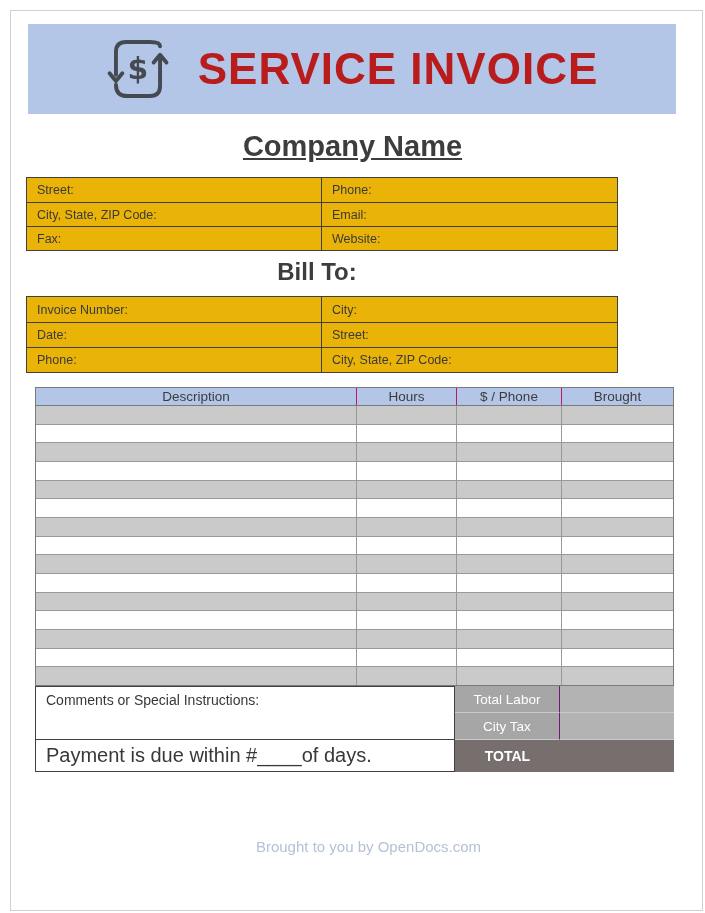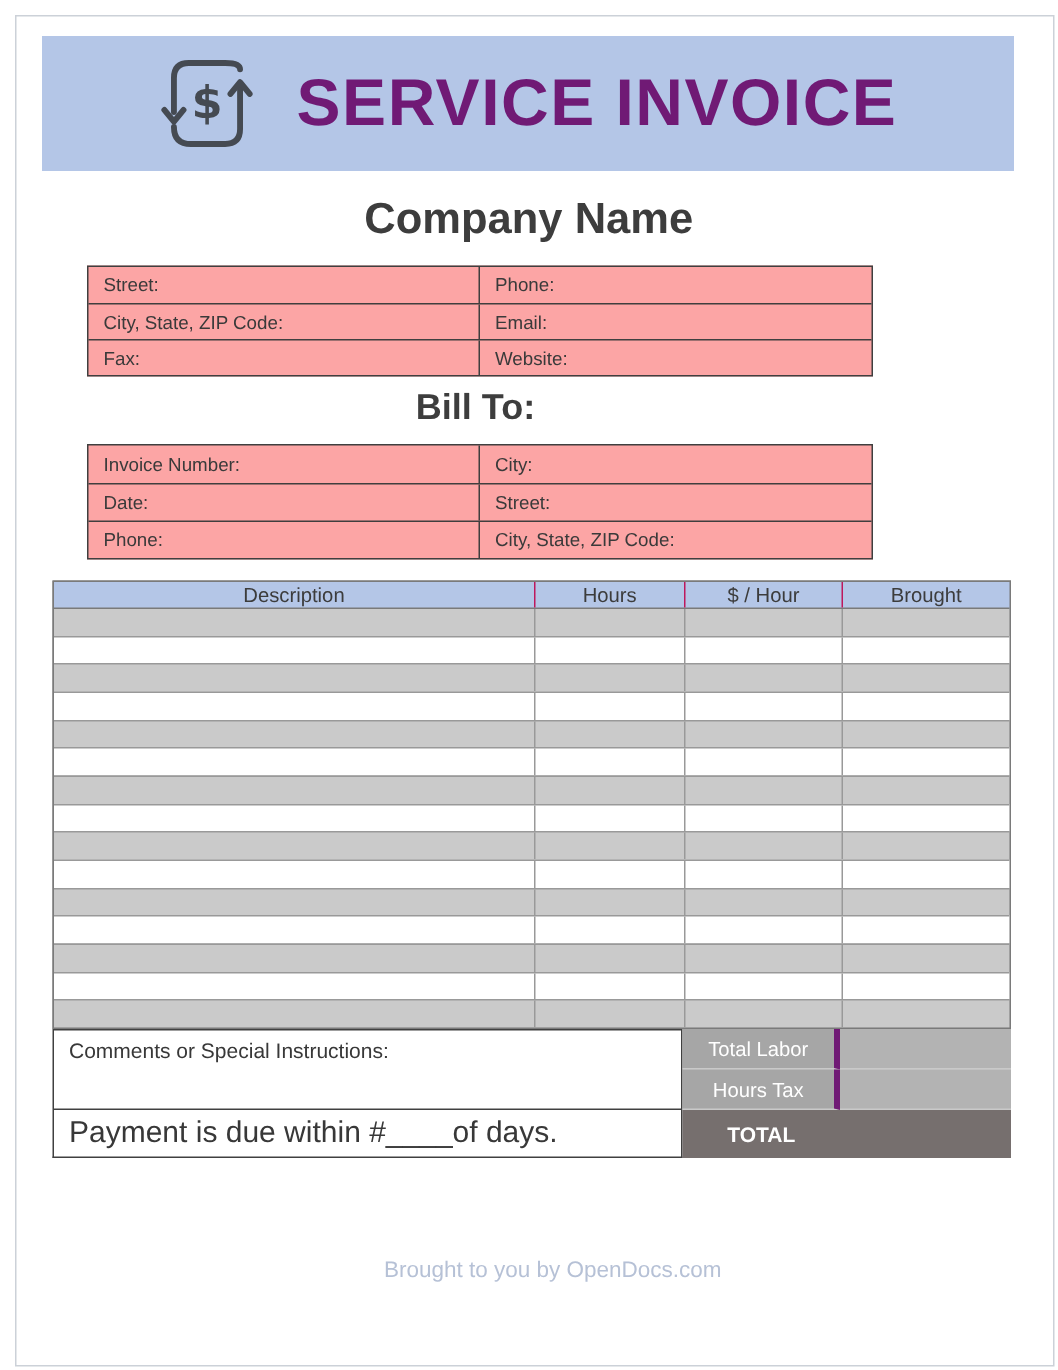--- a/index.html
+++ b/index.html
@@ -17,38 +17,38 @@
     pointer-events: none;
   }
   
   .band {
     position: absolute; left: 28px; top: 24px; width: 648px; height: 90px;
     background: #b4c6e7;
     display: flex; align-items: center; justify-content: center; gap: 28px;
   }
   .band .icon-wrap { width: 64px; height: 74px; flex: 0 0 auto; }
   .band .title {
-    font-size: 44px; font-weight: bold; color: #701a75; letter-spacing: 1px;
+    font-size: 44px; font-weight: bold; color: #b91c1c; letter-spacing: 1px;
     white-space: nowrap;
   }
   
   .h-company {
     position: absolute; top: 129px; left: 0; width: 705px; margin: 0;
     text-align: center; font-size: 29px; line-height: 34px;
-    font-weight: bold; color: #3d3d3d;
+    font-weight: bold; color: #3d3d3d; text-decoration: underline;
   }
   .h-billto {
     position: absolute; top: 257px; left: 0; width: 634px; margin: 0;
     text-align: center; font-size: 24px; line-height: 30px;
     font-weight: bold; color: #3d3d3d;
   }
   
   .info-table {
-    position: absolute; left: 58px; width: 524px;
-    border: 1px solid #3f3f3f; background: #fca5a5;
+    position: absolute; left: 26px; width: 592px;
+    border: 1px solid #3f3f3f; background: #eab308;
   }
   .info-table.t1 { top: 177px; }
   .info-table.t2 { top: 296px; }
   .info-row { display: flex; height: 24px; }
   .info-table.t2 .info-row { height: 25px; }
   .info-row + .info-row { border-top: 1px solid #3f3f3f; }
   .info-cell {
     width: 50%; display: flex; align-items: center;
     padding-left: 10px; font-size: 12.5px; color: #3a3a3a;
   }
@@ -91,21 +91,21 @@
   }
   .payment {
     grid-column: 1; grid-row: 3;
     background: #fff; border: 1px solid #404040; border-top: none;
     display: flex; align-items: center; padding-left: 10px;
     font-size: 20px; color: #383838;
   }
   .sum-label {
     background: #a6a6a6; color: #ffffff; font-size: 13.5px;
     display: flex; align-items: center; justify-content: center;
-    border-bottom: 1px solid #c9c9c9; border-right: 4px solid #701a75;
+    border-bottom: 1px solid #c9c9c9; border-right: 1px solid #701a75;
   }
   .sum-value { background: #b3b3b3; border-bottom: 1px solid #c9c9c9; }
   .total-label {
     grid-column: 2; grid-row: 3;
     background: #766f6e; color: #ffffff; font-weight: bold; font-size: 14px;
     display: flex; align-items: center; justify-content: center;
   }
   .total-value { grid-column: 3; grid-row: 3; background: #766f6e; }
   
   .footer {
@@ -186,21 +186,21 @@
     <div class="info-cell">
         <span>City, State, ZIP Code:</span>
       </div>
   </div>
 </div>
 
 <div class="items">
   <div class="items-header">
     <div class="cell">Description</div>
     <div class="cell">Hours</div>
-    <div class="cell">$ / Hour</div>
+    <div class="cell">$ / Phone</div>
     <div class="cell">Brought</div>
   </div>
   <div class="items-body" id="items-body">
       <div class="items-row odd">
         <div class="cell"></div>
         <div class="cell"></div>
         <div class="cell"></div>
         <div class="cell"></div>
       </div>
       <div class="items-row">
@@ -287,21 +287,21 @@
         <div class="cell"></div>
         <div class="cell"></div>
       </div>
     </div>
 </div>
 
 <div class="summary">
   <div class="comments"><span>Comments or Special Instructions:</span></div>
   <div class="sum-label" style="grid-column:2;grid-row:1;">Total Labor</div>
   <div class="sum-value" style="grid-column:3;grid-row:1;"></div>
-  <div class="sum-label" style="grid-column:2;grid-row:2;">Hours Tax</div>
+  <div class="sum-label" style="grid-column:2;grid-row:2;">City Tax</div>
   <div class="sum-value" style="grid-column:3;grid-row:2;"></div>
   <div class="payment">
       <span>Payment is due within #____of days.</span>
     </div>
   <div class="total-label">TOTAL</div>
   <div class="total-value"></div>
 </div>
 
 <div class="footer">Brought to you by OpenDocs.com</div>
 

